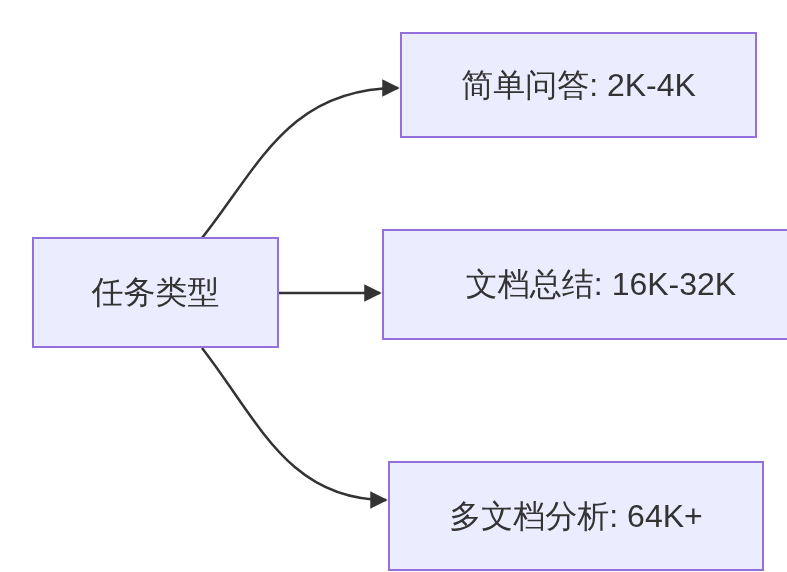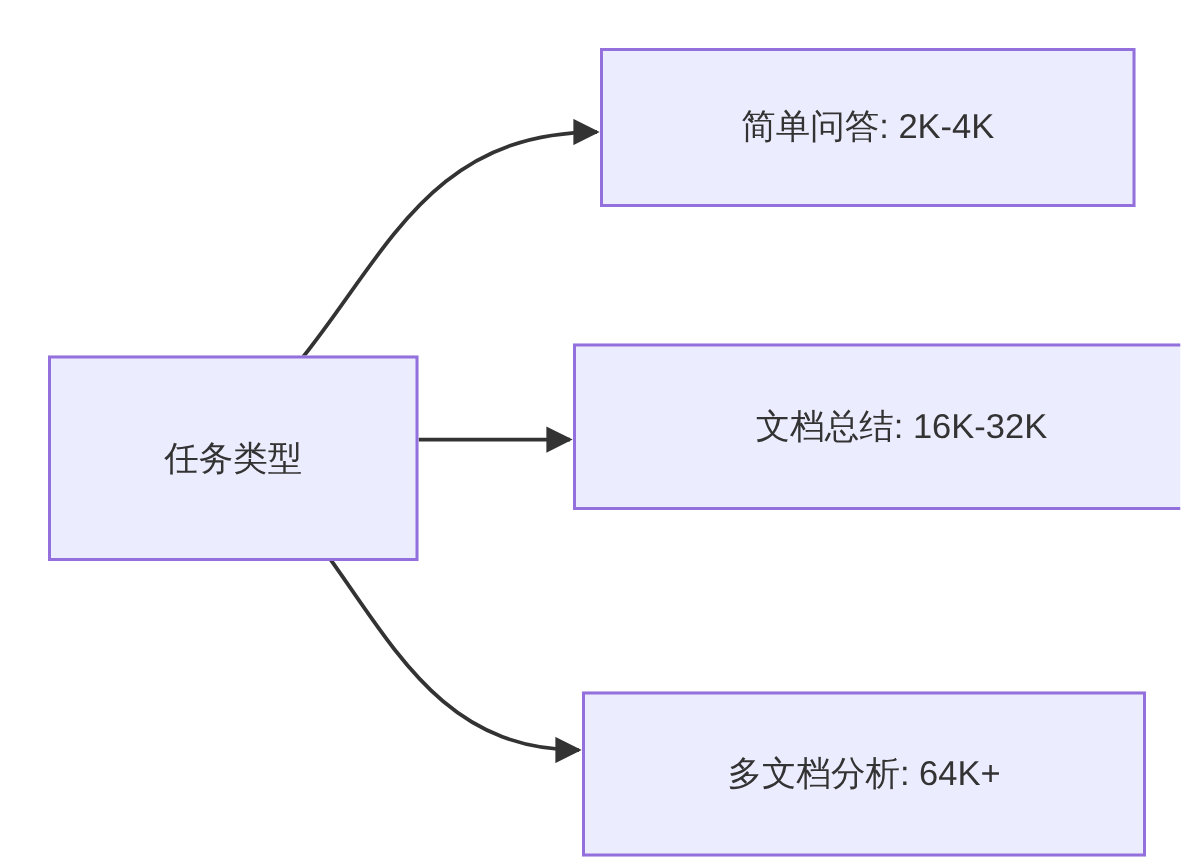--- a/index.html
+++ b/index.html
@@ -34,41 +34,41 @@
   }
   .node{
     position:absolute;
     box-sizing:border-box;
     background:var(--node-fill);
     border:2.5px solid var(--node-border);
     display:flex;
     align-items:center;
     justify-content:center;
     color:var(--text-color);
-    font-size:23px;
+    font-size:32px;
     line-height:1.2;
     white-space:nowrap;
   }
 </style>
 </head>
 <body>
 
 <div class="stage">
   <svg id="edges" width="787" height="572" viewBox="0 0 787 572" xmlns="http://www.w3.org/2000/svg">
     <defs>
       <marker id="arrowhead" viewBox="0 0 10 10" refX="9" refY="5" markerWidth="7" markerHeight="7" orient="auto">
         <path class="arrowhead" d="M0,0 L10,5 L0,10 z"></path>
       </marker>
     </defs>
   <path d="M202,238 C258,168 288,88 398,88" class="edge" marker-end="url(#arrowhead)"></path>
       <path d="M279,293 L380,293" class="edge" marker-end="url(#arrowhead)"></path>
       <path d="M202,348 C258,420 288,500 386,500" class="edge" marker-end="url(#arrowhead)"></path>
     </svg>
   <div id="nodes">
-      <div class="node" style="left: 32px; top: 237px; width: 247px; height: 137px;">
+      <div class="node" style="left: 32px; top: 237px; width: 247px; height: 111px;">
         <span>任务类型</span>
       </div>
       <div class="node" style="left: 400px; top: 32px; width: 357px; height: 106px;">
         <span>简单问答: 2K-4K</span>
       </div>
       <div class="node" style="left: 382px; top: 229px; width: 438px; height: 111px;">
         <span>文档总结: 16K-32K</span>
       </div>
       <div class="node" style="left: 388px; top: 461px; width: 376px; height: 110px;">
         <span>多文档分析: 64K+</span>

